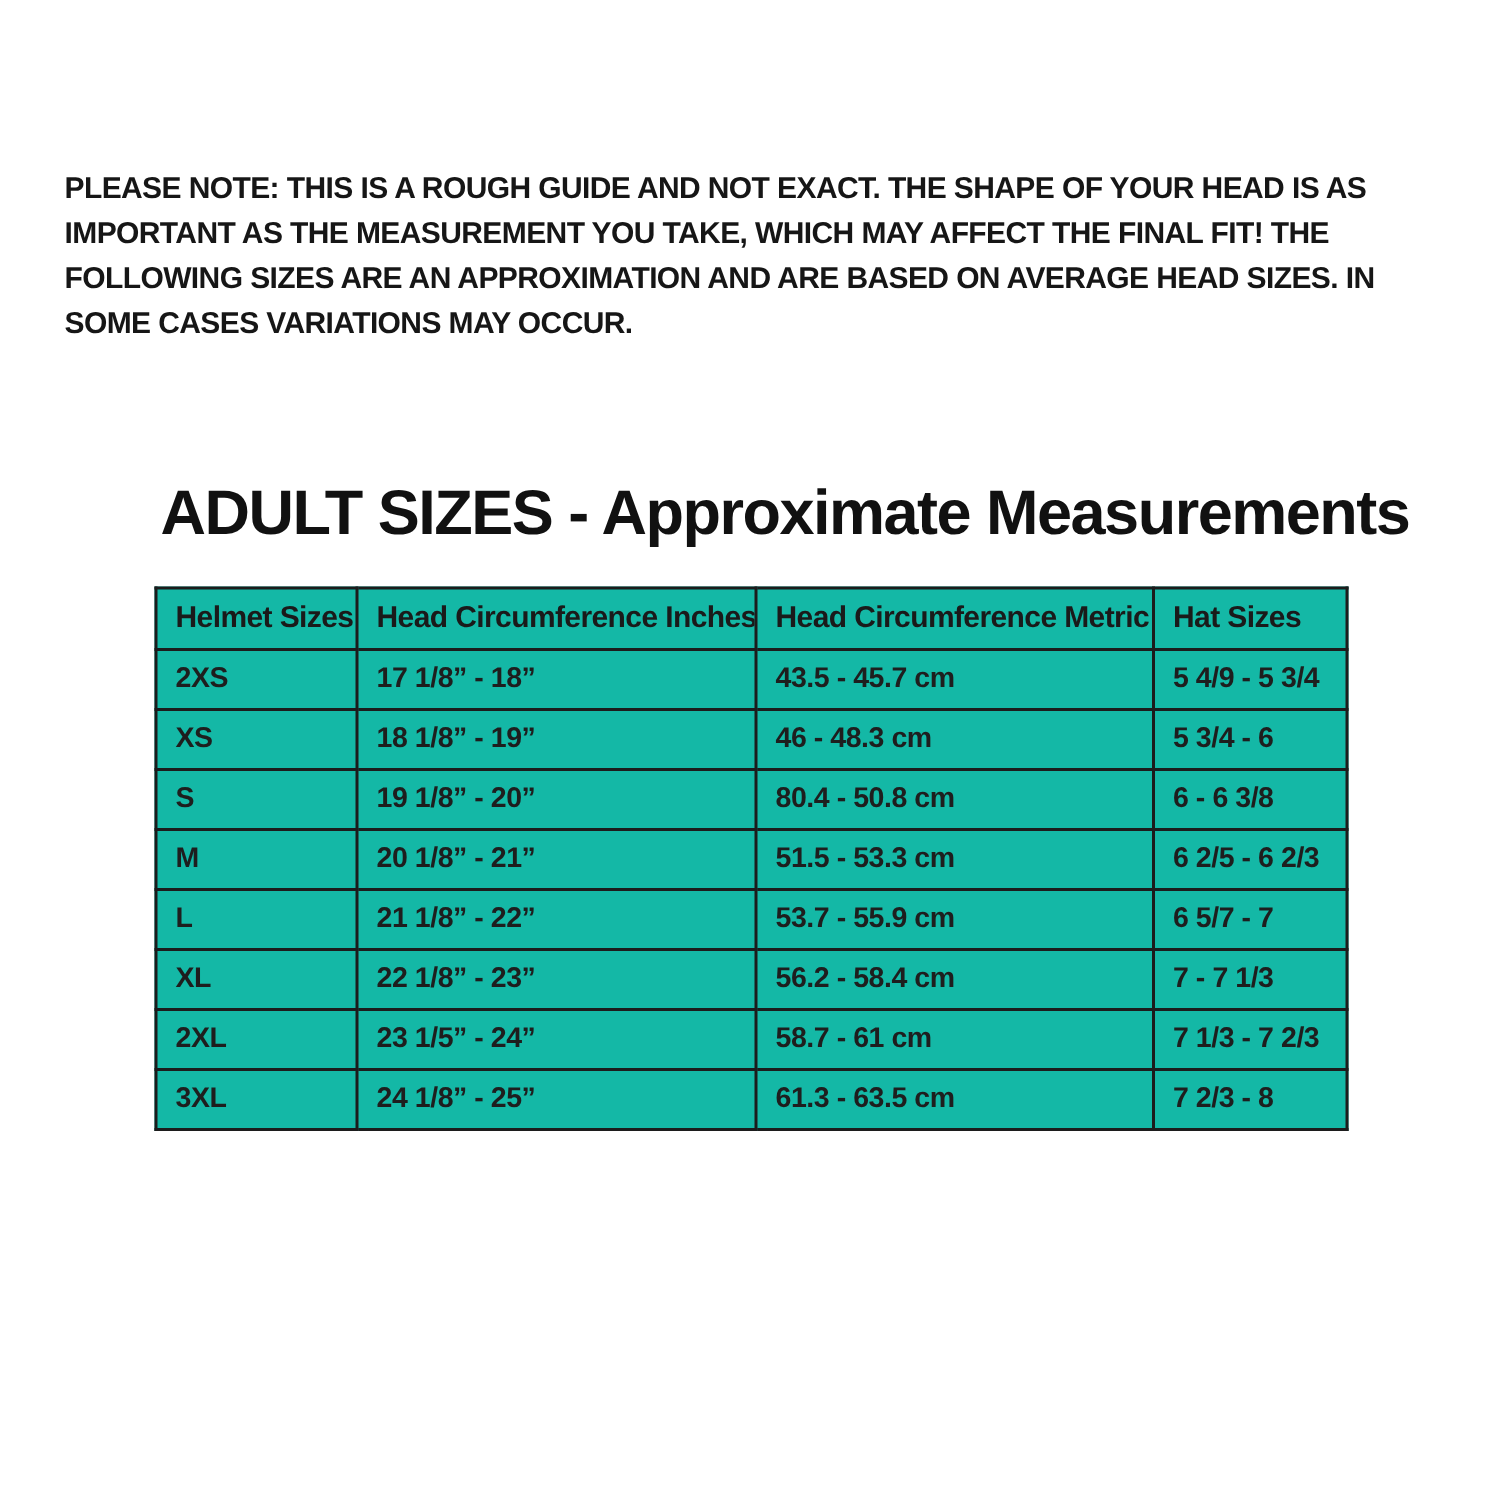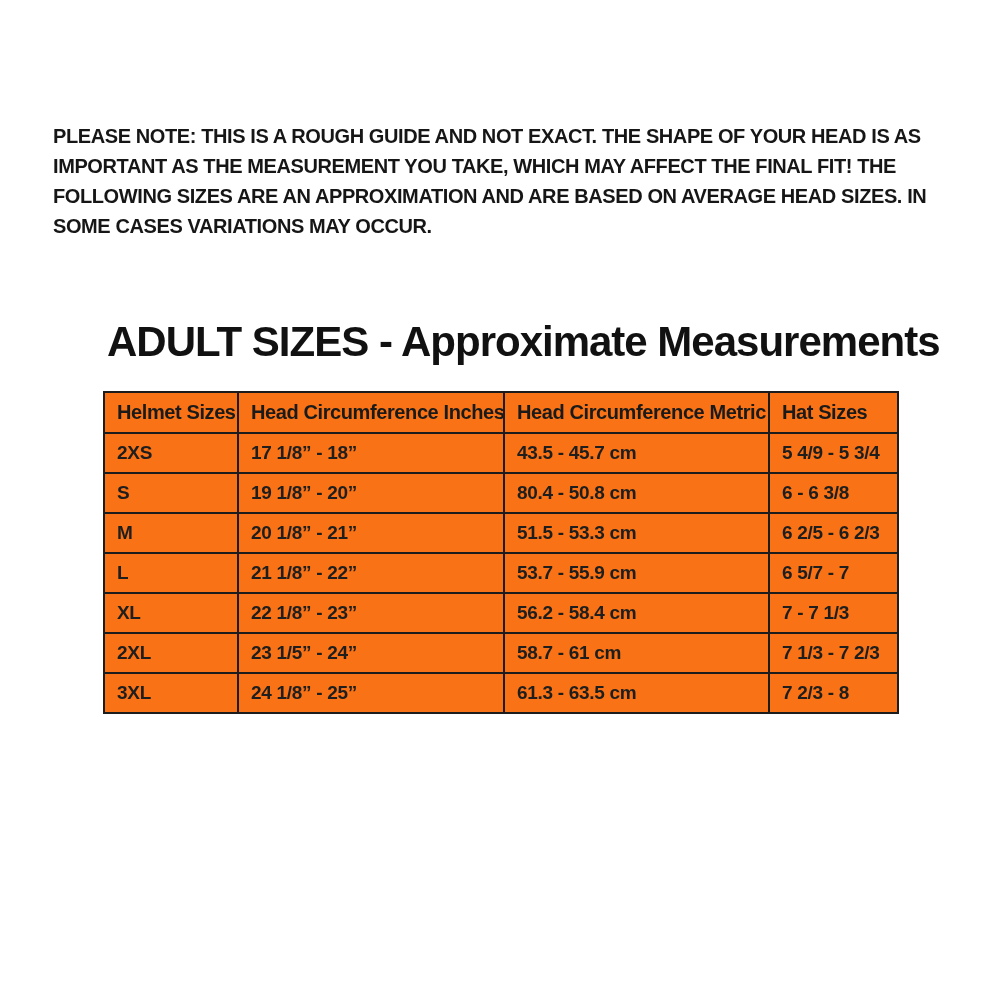--- a/index.html
+++ b/index.html
@@ -14,21 +14,21 @@
     height: 1000px;
     background: #ffffff;
     color: #161616;
     font-family: "Liberation Sans", sans-serif;
     overflow: hidden;
   }
   .note {
     position: absolute;
     left: 43px;
     width: 914px;
-    margin: 10px;
+    margin: 0;
     font-size: 20px;
     font-weight: 700;
     line-height: 30px;
     letter-spacing: -0.4px;
     color: #161616;
   }
   #note-please { top: 111px; }
   #note-attention { top: 204px; }
   .section-title {
     position: absolute;
@@ -41,21 +41,21 @@
     white-space: nowrap;
     color: #111111;
   }
   table.size-table {
     position: absolute;
     left: 103px;
     top: 391px;
     width: 794px;
     border-collapse: collapse;
     table-layout: fixed;
-    background: #f97316;
+    background: #14b8a6;
     padding-left: 20px;
   }
   .size-table col.c1 { width: 134px; }
   .size-table col.c2 { width: 266px; }
   .size-table col.c3 { width: 265px; }
   .size-table col.c4 { width: 129px; }
   .size-table th,
   .size-table td {
     border: 2px solid #1c1c1c;
     text-align: left;
@@ -110,20 +110,26 @@
         </tr>
     </thead>
     <tbody>
         <tr>
           <td>2XS</td>
           <td>17 1/8” - 18”</td>
           <td>43.5 - 45.7 cm</td>
           <td>5 4/9 - 5 3/4</td>
         </tr>
         <tr>
+          <td>XS</td>
+          <td>18 1/8” - 19”</td>
+          <td>46 - 48.3 cm</td>
+          <td>5 3/4 - 6</td>
+        </tr>
+        <tr>
           <td>S</td>
           <td>19 1/8” - 20”</td>
           <td>80.4 - 50.8 cm</td>
           <td>6 - 6 3/8</td>
         </tr>
         <tr>
           <td>M</td>
           <td>20 1/8” - 21”</td>
           <td>51.5 - 53.3 cm</td>
           <td>6 2/5 - 6 2/3</td>

